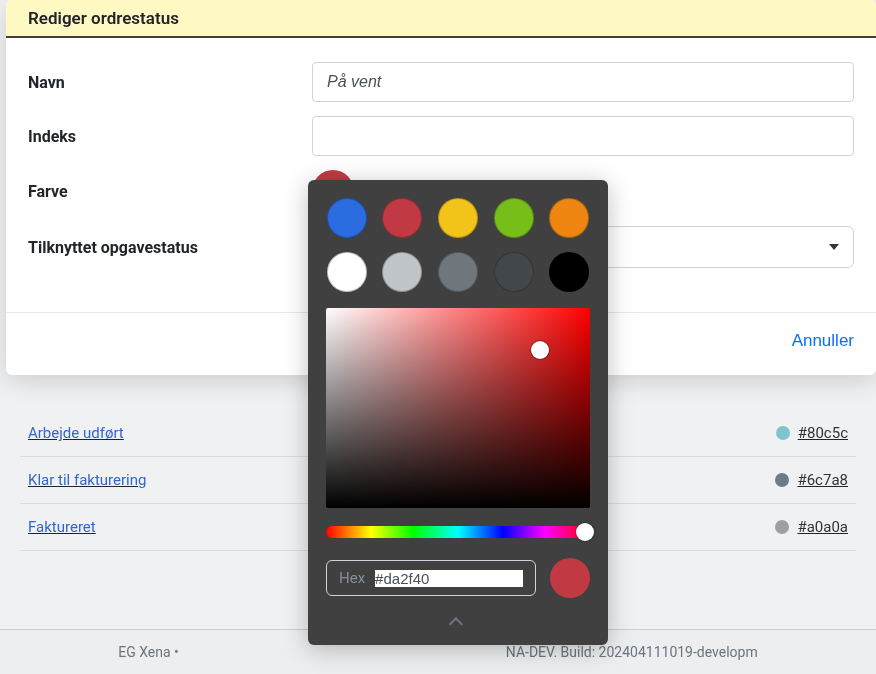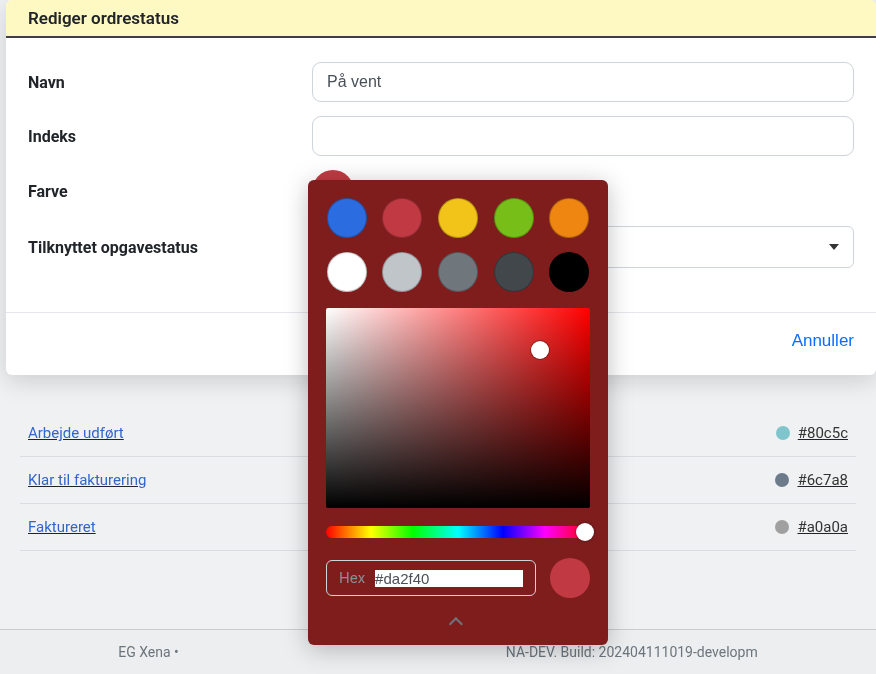--- a/index.html
+++ b/index.html
@@ -93,24 +93,25 @@
   .form-label {
     width: 284px;
     font-size: 16px;
     font-weight: 700;
     color: #212529;
   }
   .form-control {
     flex: 1;
     padding: 10px 14px;
     border: 1px solid #ced4da;
-    border-radius: 9px;
+    border-radius: 4px;
     font-size: 16px;
     color: #495057;
     background: #fff;
+    font-style: italic;
   }
   .color-circle {
     width: 42px;
     height: 42px;
     border-radius: 50%;
     cursor: pointer;
   }
   .select-wrap {
     flex: 1;
     position: relative;
@@ -160,21 +161,21 @@
     font-weight: 500;
     cursor: pointer;
   }
 
   
   .color-picker {
     position: absolute;
     top: 180px;
     left: 308px;
     width: 300px;
-    background: #7f1d1d;
+    background: #404040;
     border-radius: 6px;
     box-shadow: 0 4px 24px rgba(0,0,0,0.25);
     padding: 18px 18px 10px 18px;
     z-index: 100;
   }
   .swatch-grid {
     display: grid;
     grid-template-columns: repeat(5, 1fr);
     gap: 14px;
     margin-bottom: 16px;

